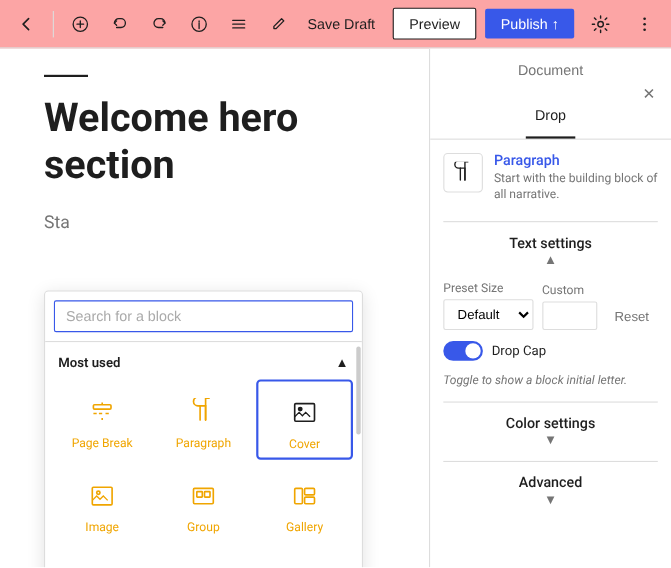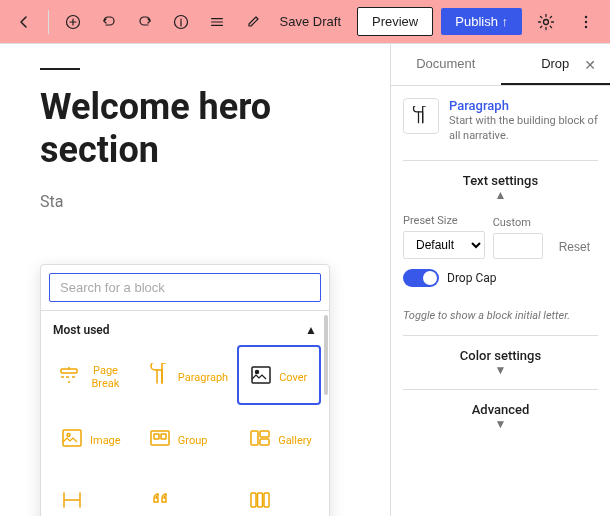--- a/index.html
+++ b/index.html
@@ -90,42 +90,42 @@
       display: flex; align-items: center; justify-content: space-between;
       padding: 4px 12px 8px 12px; font-size: 12px; font-weight: 600;
       color: #1e1e1e;
     }
     .section-chevron { font-size: 12px; color: #1e1e1e; cursor: pointer; }
     .block-grid {
       display: grid; grid-template-columns: repeat(3, 1fr);
       gap: 4px; padding: 0 8px 8px 8px;
     }
     .block-item {
-      display: flex; flex-direction: row; align-items: center;
+      display: flex; flex-direction: column; align-items: center;
       padding: 10px 4px 6px 4px; cursor: pointer;
       border-radius: 4px; border: 1px solid transparent;
     }
     .block-item.selected { border: 2px solid #3858e9; }
     .block-icon {
       width: 36px; height: 36px; display: flex; align-items: center;
       justify-content: center; margin-bottom: 4px;
     }
     .block-icon svg { width: 24px; height: 24px; }
     .block-label { font-size: 11px; color: #f0a500; text-align: center; }
     .block-label.selected-label { color: #f0a500; }
 
     
     .sidebar {
       width: 220px; border-left: 1px solid #ddd;
       background: #fff; display: flex; flex-direction: column;
       flex-shrink: 0; overflow-y: auto;
     }
     .sidebar-header {
       display: flex; align-items: center; border-bottom: 1px solid #ddd;
-      padding: 0; position: relative;
+      padding: 0; position: relative; flex-direction: column;
     }
     .sidebar-close {
       position: absolute; right: 8px; top: 50%; transform: translateY(-50%);
       width: 24px; height: 24px; display: flex; align-items: center;
       justify-content: center; cursor: pointer; color: #757575;
       font-size: 14px; border: none; background: transparent;
     }
     .sidebar-tab {
       flex: 1; text-align: center; padding: 12px 8px;
       font-size: 13px; cursor: pointer; color: #757575;
@@ -173,21 +173,21 @@
     .custom-input {
       width: 100%; padding: 5px 8px; border: 1px solid #ddd;
       border-radius: 2px; font-size: 12px;
     }
     .reset-btn {
       padding: 5px 8px; background: transparent; border: none;
       font-size: 12px; color: #757575; cursor: pointer; white-space: nowrap;
     }
 
     
-    .toggle-row { display: flex; align-items: center; gap: 8px; margin-bottom: 17px; }
+    .toggle-row { display: flex; align-items: center; gap: 8px; margin-bottom: 6px; }
     .toggle {
       width: 36px; height: 18px; background: #3858e9; border-radius: 9px;
       position: relative; cursor: pointer; flex-shrink: 0;
     }
     .toggle-thumb {
       width: 14px; height: 14px; background: #fff; border-radius: 50%;
       position: absolute; top: 2px; right: 2px; transition: 0.2s;
     }
     .toggle-label { font-size: 12px; color: #1e1e1e; }
     .toggle-desc { font-size: 11px; color: #757575; font-style: italic; margin-left: 0; }

